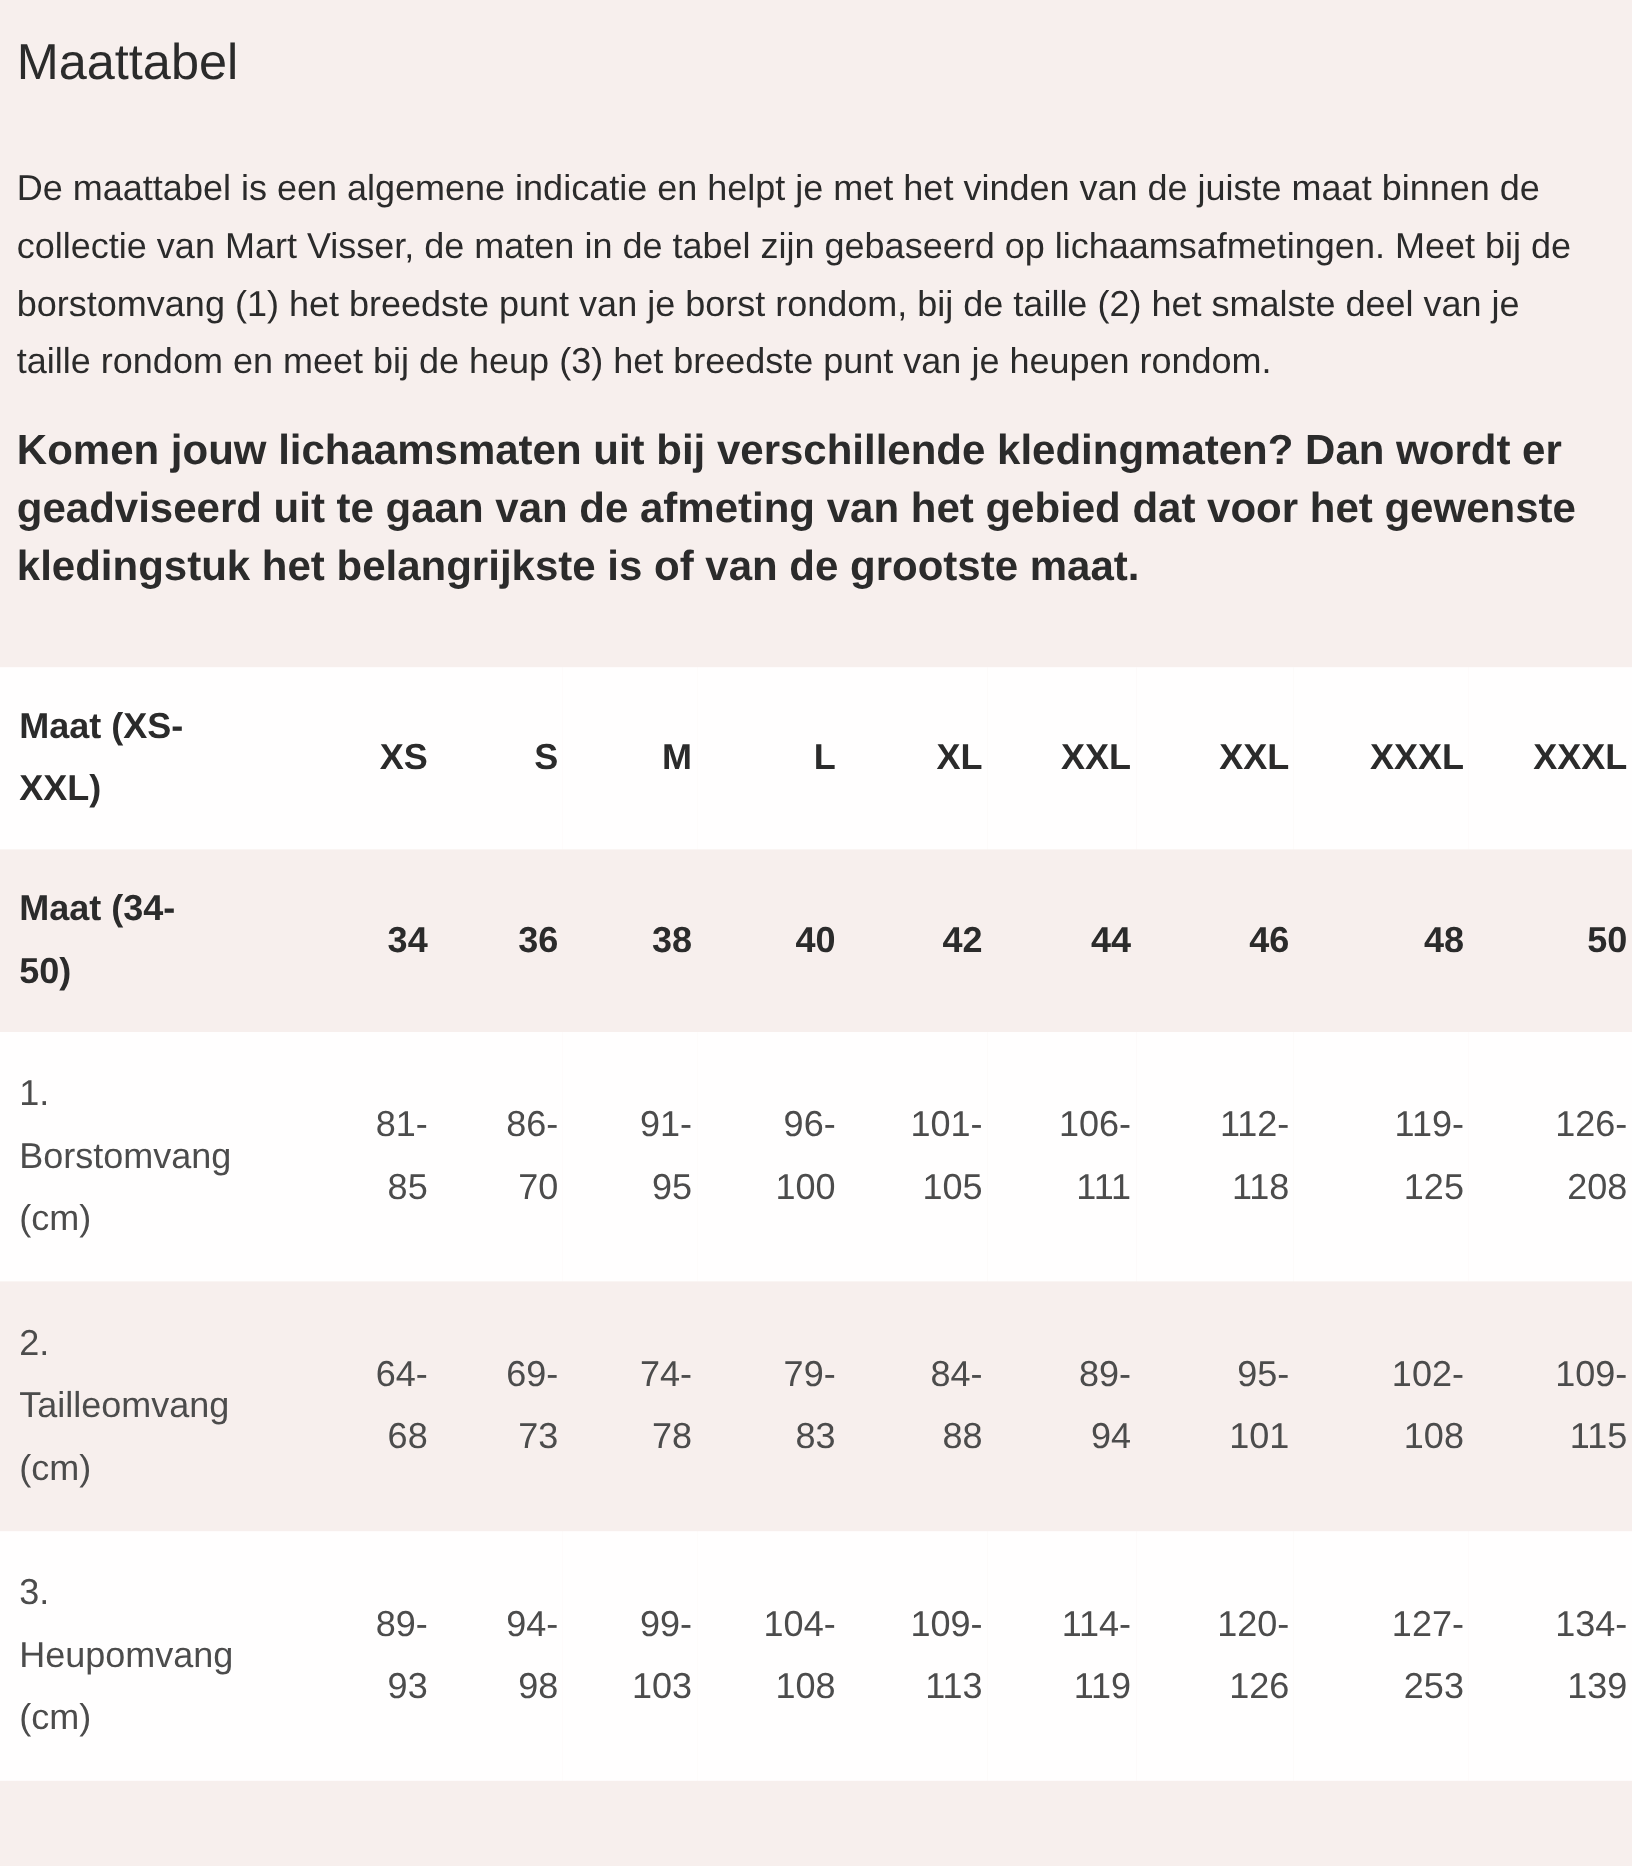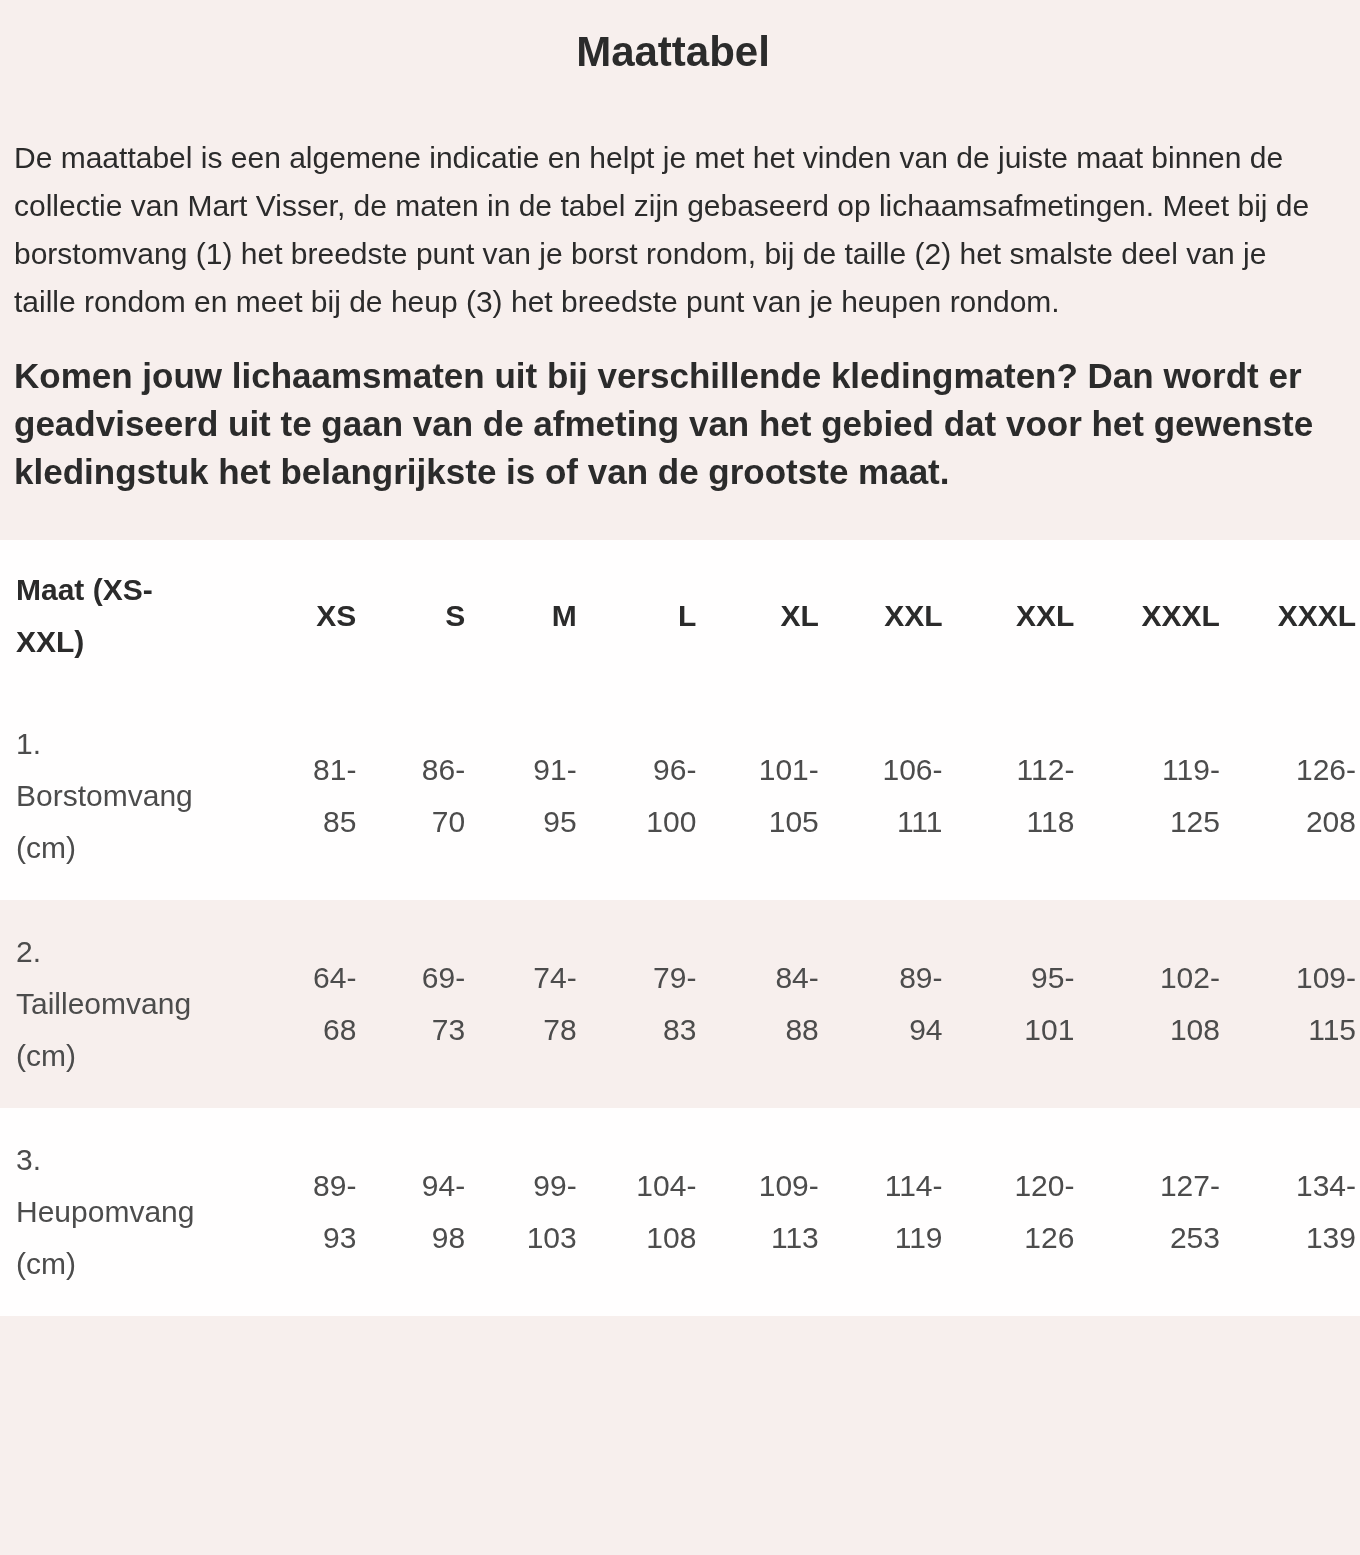--- a/index.html
+++ b/index.html
@@ -18,42 +18,41 @@
     color: var(--heading-text);
     overflow: hidden;
   }
   .content {
     padding: 26px 28px 0 14px;
   }
   .page-title {
     margin: 0;
     font-size: 42px;
     line-height: 52px;
-    font-weight: 700;
-    color: var(--heading-text);
-    text-align: center;
+    font-weight: 400;
+    color: var(--heading-text);
   }
   .intro-text {
     margin: 56px 0 0 0;
     font-size: 30px;
     line-height: 48px;
     font-weight: 400;
     color: var(--heading-text);
     max-width: 1330px;
   }
   .advice-text {
     margin: 26px 0 0 0;
     font-size: 35px;
     line-height: 48px;
     font-weight: 700;
     color: var(--heading-text);
     max-width: 1330px;
   }
   table.size-table {
-    margin-top: 44px;
+    margin-top: 60px;
     width: 1360px;
     border-collapse: collapse;
     table-layout: fixed;
   }
   table.size-table td {
     vertical-align: middle;
     font-size: 30px;
     line-height: 52px;
     white-space: pre-line;
     padding: 26px 4px;
@@ -106,20 +105,33 @@
       <td>XS</td>
       <td>S</td>
       <td>M</td>
       <td>L</td>
       <td>XL</td>
       <td>XXL</td>
       <td>XXL</td>
       <td>XXXL</td>
       <td>XXXL</td>
     </tr>
+    <tr class="row-pink bold-row">
+      <td class="label-cell">Maat (34-
+50)</td>
+      <td>34</td>
+      <td>36</td>
+      <td>38</td>
+      <td>40</td>
+      <td>42</td>
+      <td>44</td>
+      <td>46</td>
+      <td>48</td>
+      <td>50</td>
+    </tr>
     <tr class="row-white">
       <td class="label-cell">1.
 Borstomvang
 (cm)</td>
       <td>81-
 85</td>
       <td>86-
 70</td>
       <td>91-
 95</td>

